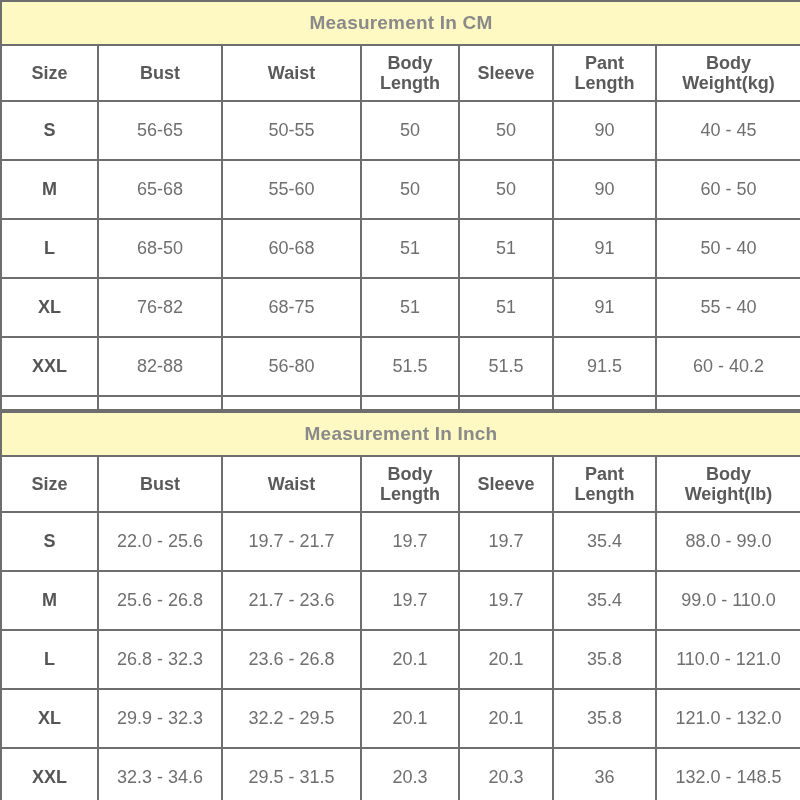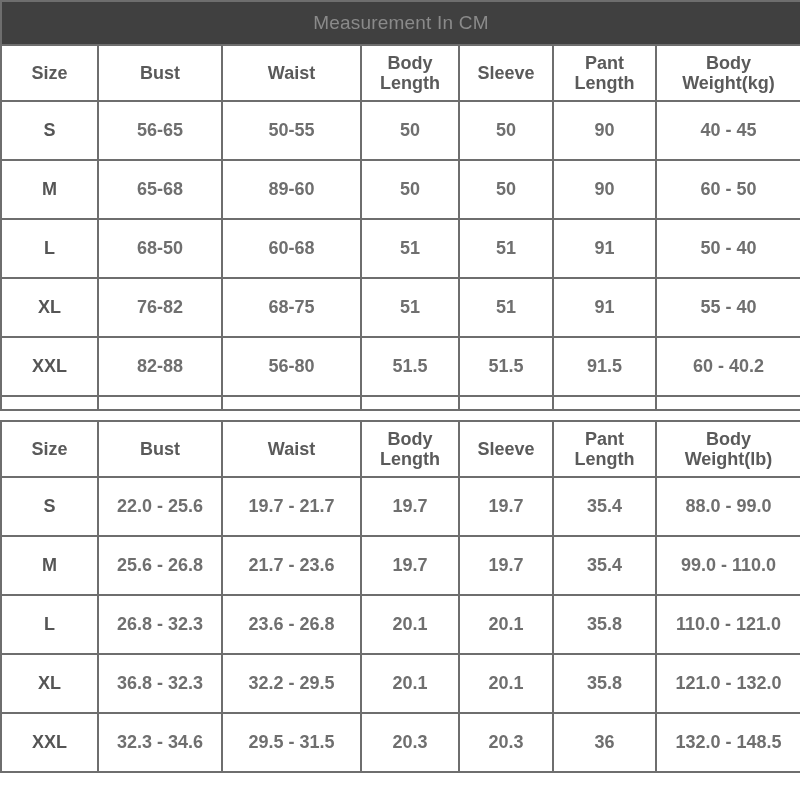--- a/index.html
+++ b/index.html
@@ -40,23 +40,23 @@
 
   table.size-table td,
   table.size-table th {
     border: 2px solid #6e6e6e;
     text-align: center;
     vertical-align: middle;
     padding: 0;
   }
 
   .title-cell {
-    background: #404040;
+    background: #fef9c3;
     color: #8a8a8a;
-    font-weight: normal;
+    font-weight: bold;
     font-size: 19px;
     height: 42px;
     letter-spacing: 0.2px;
   }
 
   .head-cell {
     background: #ffffff;
     color: #5a5a5a;
     font-weight: bold;
     font-size: 18px;
@@ -66,21 +66,21 @@
 
   .size-cell {
     color: #555555;
     font-weight: bold;
     font-size: 18px;
     height: 57px;
   }
 
   .data-cell {
     color: #6f6f6f;
-    font-weight: bold;
+    font-weight: normal;
     font-size: 18px;
     height: 57px;
   }
 
   
   .filler-row td {
     height: 12px;
     border-top: 2px solid #6e6e6e;
     border-bottom: 2px solid #6e6e6e;
     border-left: 1px solid #e2e2e2;
@@ -126,21 +126,21 @@
         <td class="data-cell">56-65</td>
         <td class="data-cell">50-55</td>
         <td class="data-cell">50</td>
         <td class="data-cell">50</td>
         <td class="data-cell">90</td>
         <td class="data-cell">40 - 45</td>
       </tr>
       <tr>
         <td class="size-cell">M</td>
         <td class="data-cell">65-68</td>
-        <td class="data-cell">89-60</td>
+        <td class="data-cell">55-60</td>
         <td class="data-cell">50</td>
         <td class="data-cell">50</td>
         <td class="data-cell">90</td>
         <td class="data-cell">60 - 50</td>
       </tr>
       <tr>
         <td class="size-cell">L</td>
         <td class="data-cell">68-50</td>
         <td class="data-cell">60-68</td>
         <td class="data-cell">51</td>
@@ -186,20 +186,23 @@
       <col class="c-size">
         <col class="c-bust">
         <col class="c-waist">
         <col class="c-body">
       <col class="c-sleeve">
         <col class="c-pant">
         <col class="c-weight">
     </colgroup>
     <tbody>
       <tr>
+        <td class="title-cell" colspan="7">Measurement In Inch</td>
+      </tr>
+      <tr>
         <td class="head-cell"><span>Size</span></td>
         <td class="head-cell"><span>Bust</span></td>
         <td class="head-cell"><span>Waist</span></td>
         <td class="head-cell"><span>Body</span><br><span>Length</span></td>
         <td class="head-cell"><span>Sleeve</span></td>
         <td class="head-cell"><span>Pant</span><br><span>Length</span></td>
         <td class="head-cell"><span>Body</span><br><span>Weight(lb)</span></td>
       </tr>
 
       <tr>
@@ -224,21 +227,21 @@
         <td class="size-cell">L</td>
         <td class="data-cell">26.8 - 32.3</td>
         <td class="data-cell">23.6 - 26.8</td>
         <td class="data-cell">20.1</td>
         <td class="data-cell">20.1</td>
         <td class="data-cell">35.8</td>
         <td class="data-cell">110.0 - 121.0</td>
       </tr>
       <tr>
         <td class="size-cell">XL</td>
-        <td class="data-cell">36.8 - 32.3</td>
+        <td class="data-cell">29.9 - 32.3</td>
         <td class="data-cell">32.2 - 29.5</td>
         <td class="data-cell">20.1</td>
         <td class="data-cell">20.1</td>
         <td class="data-cell">35.8</td>
         <td class="data-cell">121.0 - 132.0</td>
       </tr>
       <tr>
         <td class="size-cell">XXL</td>
         <td class="data-cell">32.3 - 34.6</td>
         <td class="data-cell">29.5 - 31.5</td>

